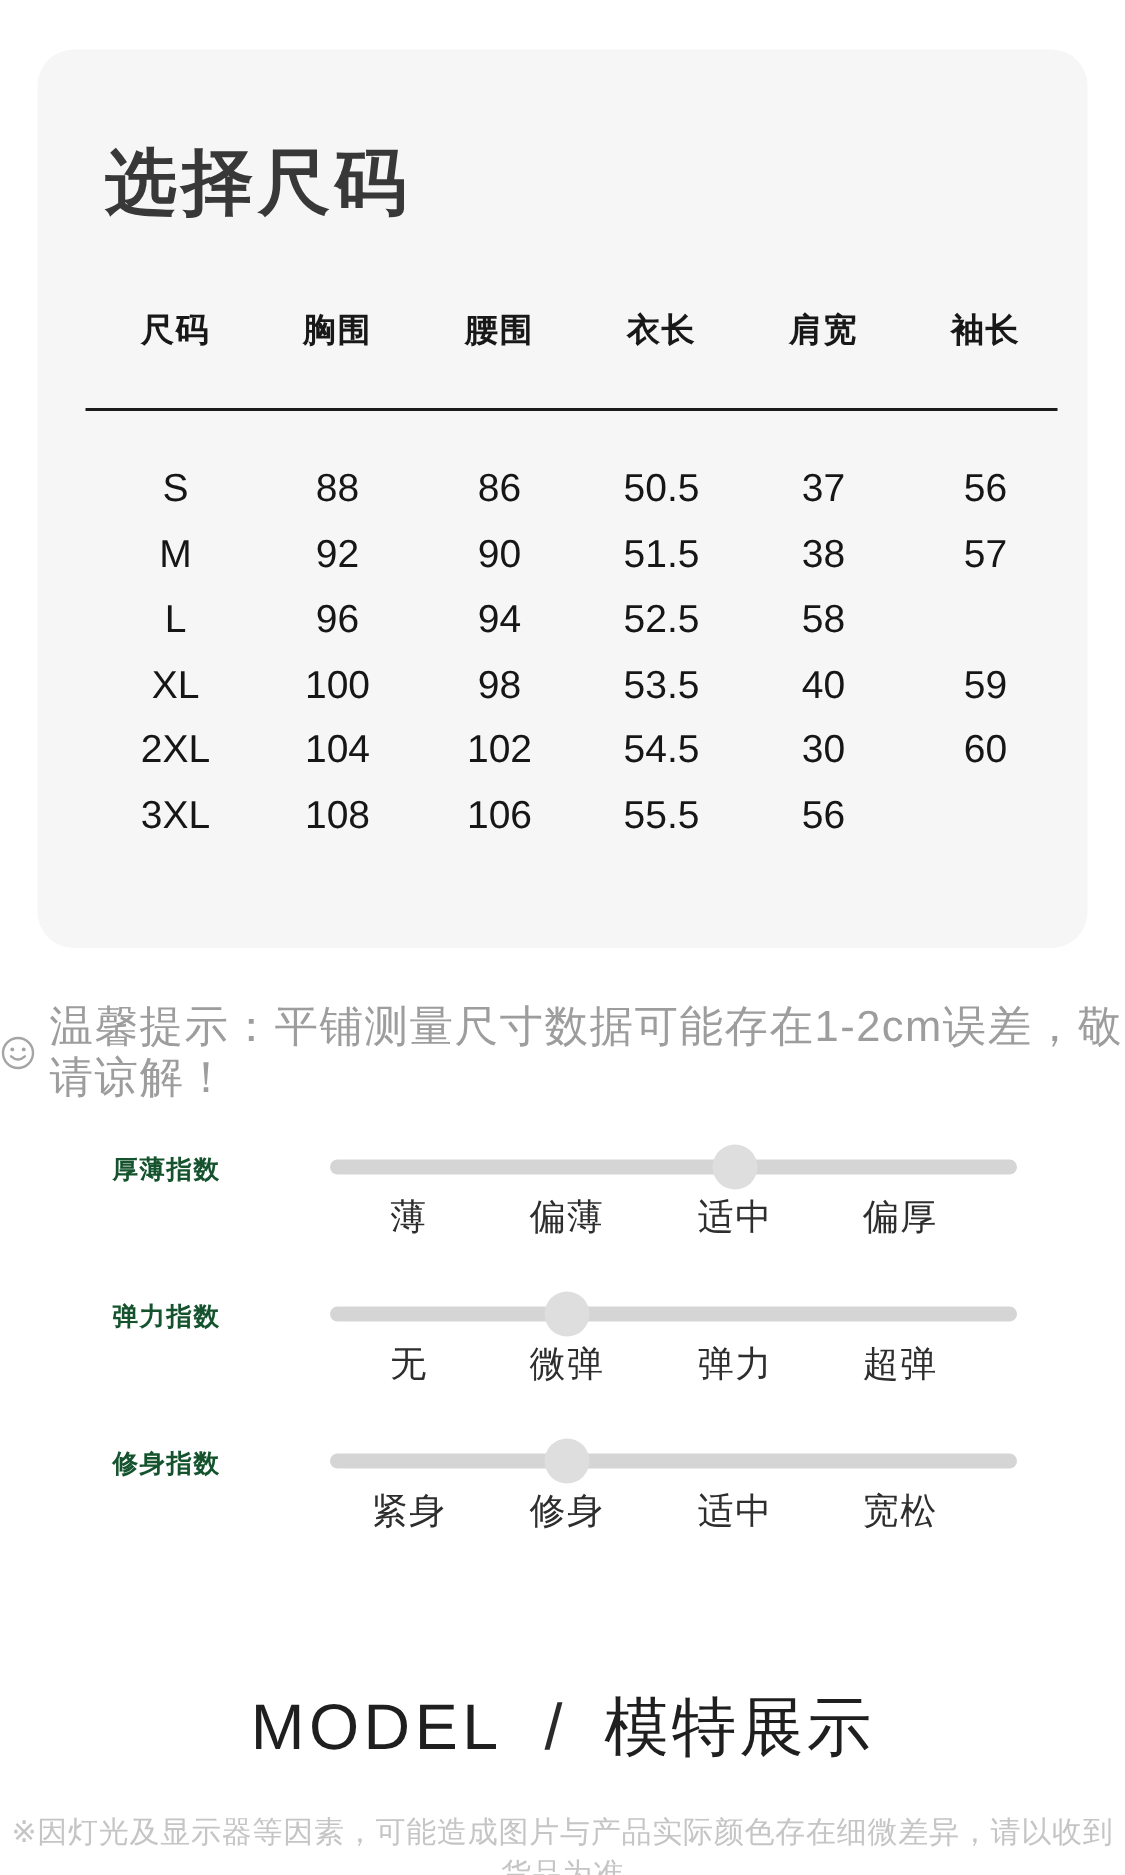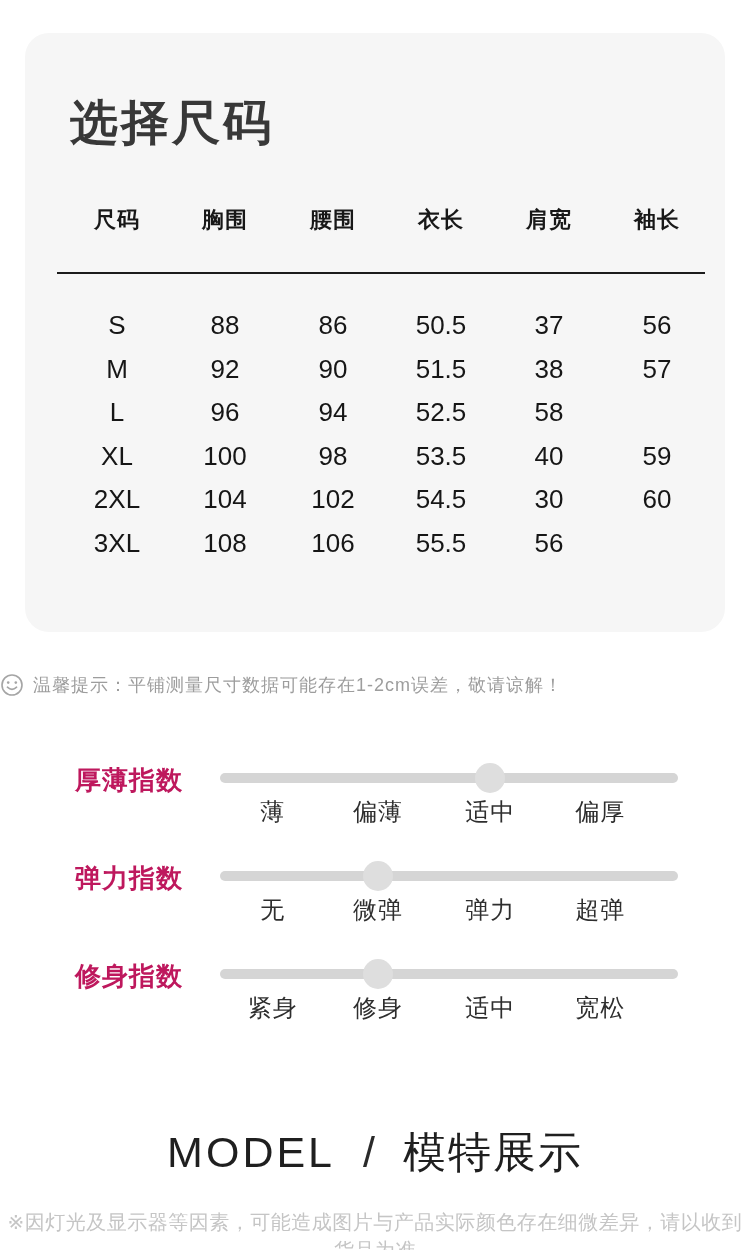--- a/index.html
+++ b/index.html
@@ -39,31 +39,31 @@
   .table-body .tr {
     display:grid; grid-template-columns:repeat(6,1fr); height:43.5px;
   }
   .table-body .td {
     text-align:center; font-size:26px; color:#161616; line-height:43.5px;
   }
 
   
   .tip {
     position:absolute; top:668px; left:0; width:100%;
-    display:flex; align-items:center;
-    color:#9d9d9d; font-size:18px; letter-spacing:1px; line-height:34px;
+    display:flex; justify-content:center; align-items:center;
+    color:#9d9d9d; font-size:29px; letter-spacing:1px; line-height:34px;
   }
   .tip svg { margin-right:9px; flex-shrink:0; }
 
   
   .indicators { position:absolute; top:760px; left:75px; right:72px; }
   .indicator { display:flex; height:65px; margin-bottom:33px; }
   .ind-title {
-    width:145px; flex-shrink:0; font-size:26px; font-weight:bold;
-    color:#be185d; line-height:40px; letter-spacing:1px;
+    width:145px; flex-shrink:0; font-size:17px; font-weight:bold;
+    color:#14532d; line-height:40px; letter-spacing:1px;
   }
   .ind-body { flex:1; position:relative; height:65px; }
   .track {
     position:absolute; top:13px; left:0; right:0; height:10px;
     border-radius:5px; background:#d5d5d5;
   }
   .dot {
     position:absolute; top:3px; width:30px; height:30px;
     border-radius:50%; background:#dedede; transform:translateX(-50%);
   }

